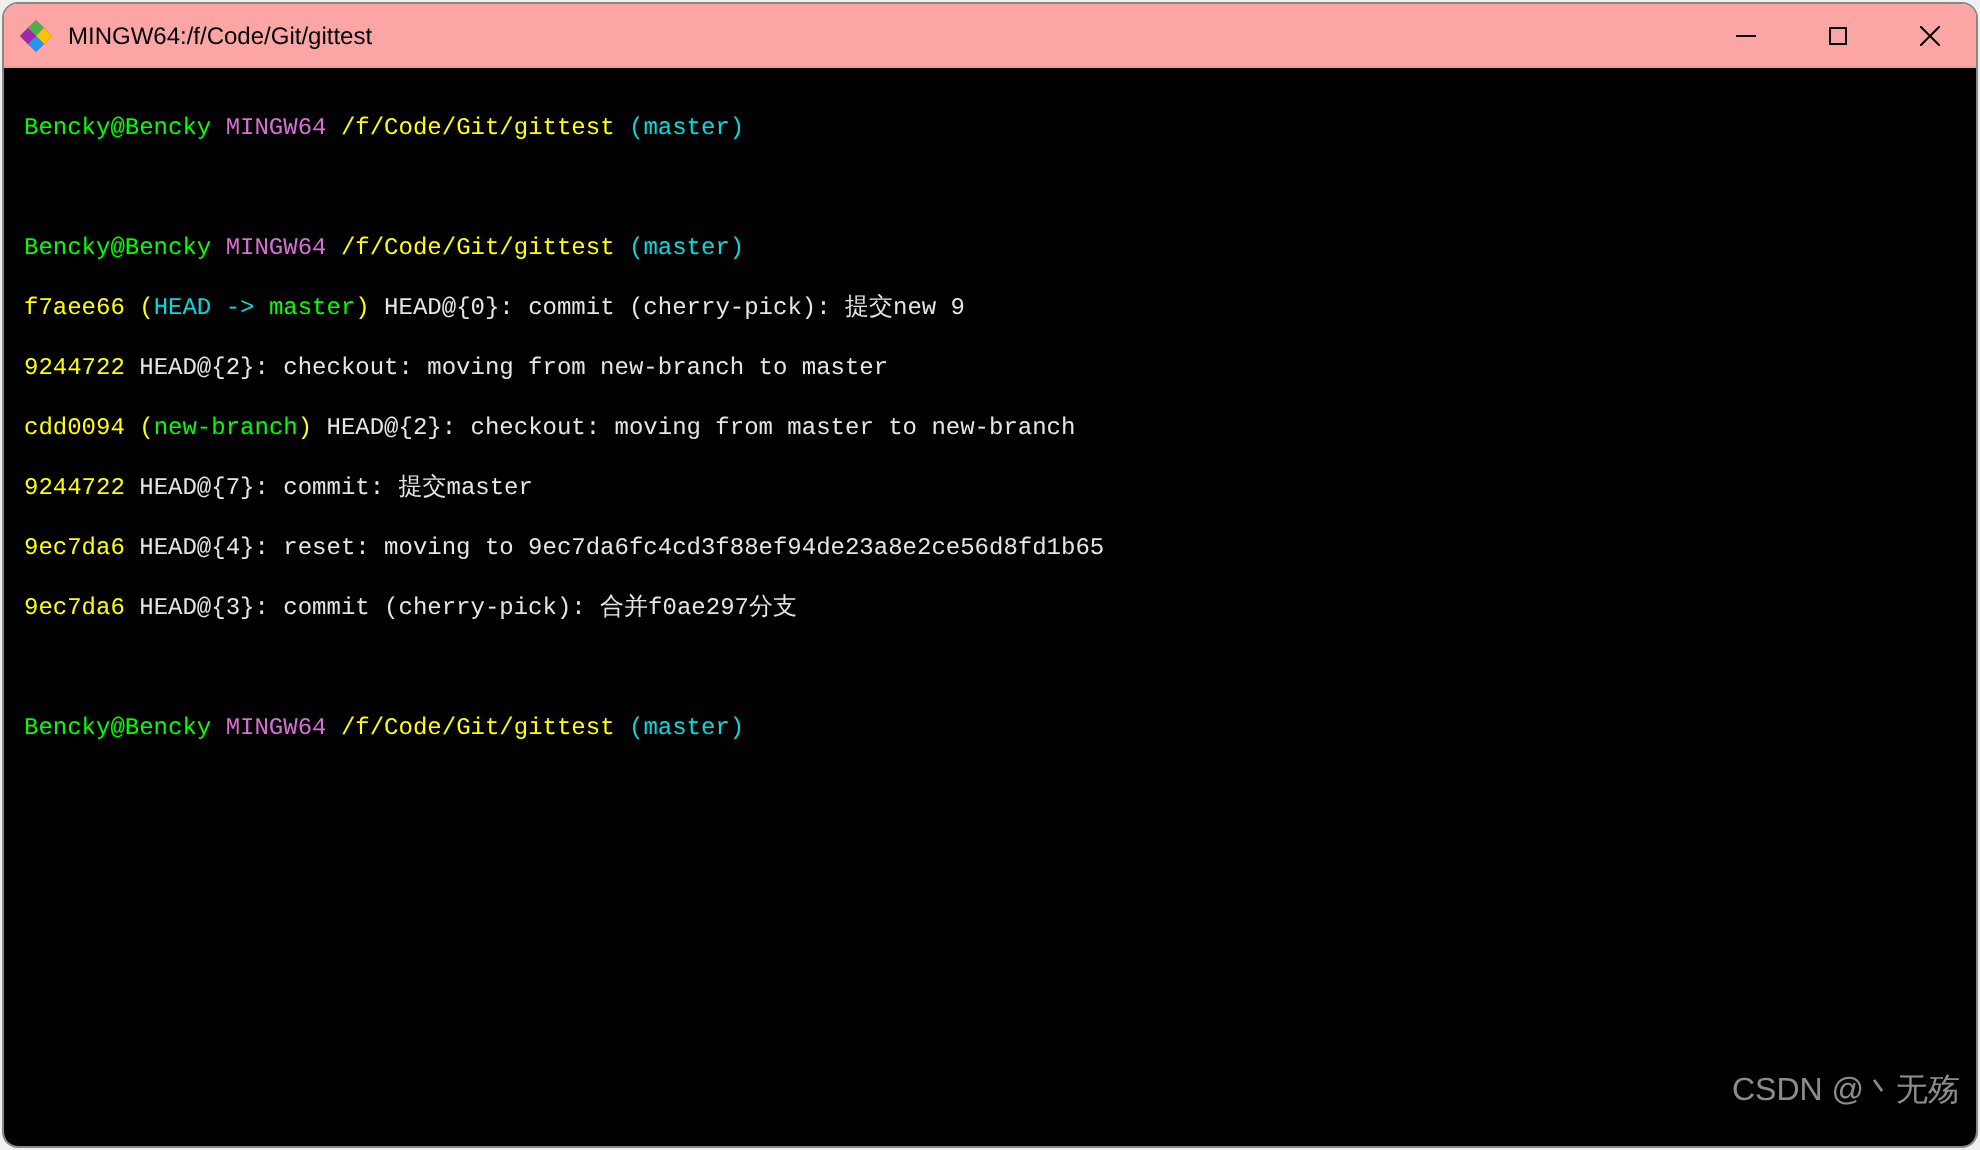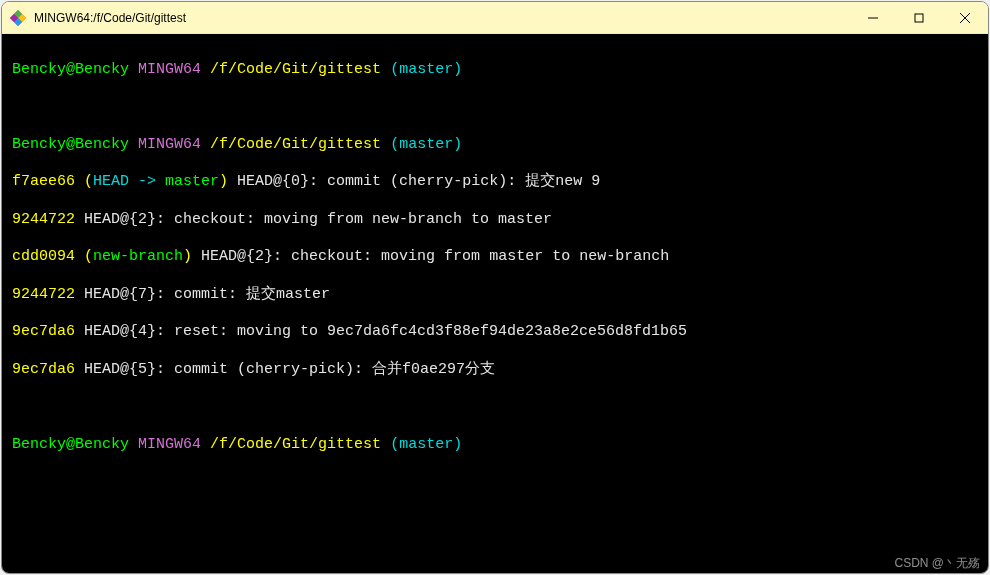--- a/index.html
+++ b/index.html
@@ -17,21 +17,21 @@
       width: 988px;
       height: 573px;
       margin: 1px;
       display: flex;
       flex-direction: column;
       overflow: hidden;
       position: relative;
     }
     .titlebar {
       height: 32px;
-      background: #fef9c3;
+      background: #fca5a5;
       display: flex;
       align-items: center;
       padding: 0 0 0 8px;
       border-bottom: 1px solid rgba(0,0,0,.05);
       flex-shrink: 0;
     }
     .app-icon {
       width: 16px;
       height: 16px;
       margin-right: 8px;
@@ -51,37 +51,37 @@
       display: flex;
       align-items: center;
       justify-content: center;
       font-size: 10px;
     }
     .win-btn svg { width: 10px; height: 10px; }
     .terminal {
       flex: 1;
       background: #000;
       font-family: "Consolas", "Courier New", monospace;
-      font-size: 15px;
+      font-size: 12px;
       line-height: 1.25;
       padding: 8px 10px 6px;
       color: #c0c0c0;
       white-space: pre;
       overflow: hidden;
     }
     .c-green { color: #00ff00; }
     .c-magenta { color: #d670d6; }
     .c-yellow { color: #ffff00; }
     .c-cyan { color: #00dcdc; }
     .c-white { color: #e5e5e5; }
     .watermark {
       position: absolute;
-      bottom: 1px;
+      bottom: 17px;
       right: 8px;
-      font-size: 12px;
+      font-size: 16px;
       color: rgba(255,255,255,.55);
       font-family: sans-serif;
     }
   </style>
 </head>
 <body>
 
 <div class="window">
   <div class="titlebar">
     <span class="app-icon">
@@ -115,19 +115,19 @@
   </div>
   <div class="terminal">
 <div><span class="c-green">Bencky@Bencky</span> <span class="c-magenta">MINGW64</span> <span class="c-yellow">/f/Code/Git/gittest</span> <span class="c-cyan">(</span><span class="c-cyan">master</span><span class="c-cyan">)</span></div>
 <div> </div>
 <div><span class="c-green">Bencky@Bencky</span> <span class="c-magenta">MINGW64</span> <span class="c-yellow">/f/Code/Git/gittest</span> <span class="c-cyan">(</span><span class="c-cyan">master</span><span class="c-cyan">)</span></div>
 <div><span class="c-yellow">f7aee66</span> <span class="c-yellow">(</span><span class="c-cyan">HEAD -&gt; </span><span class="c-green">master</span><span class="c-yellow">)</span><span class="c-white"> HEAD@{0}: commit (cherry-pick): 提交new 9</span></div>
 <div><span class="c-yellow">9244722</span><span class="c-white"> HEAD@{2}: checkout: moving from new-branch to master</span></div>
 <div><span class="c-yellow">cdd0094</span> <span class="c-yellow">(</span><span class="c-green">new-branch</span><span class="c-yellow">)</span><span class="c-white"> HEAD@{2}: checkout: moving from master to new-branch</span></div>
 <div><span class="c-yellow">9244722</span><span class="c-white"> HEAD@{7}: commit: 提交master</span></div>
 <div><span class="c-yellow">9ec7da6</span><span class="c-white"> HEAD@{4}: reset: moving to 9ec7da6fc4cd3f88ef94de23a8e2ce56d8fd1b65</span></div>
-<div><span class="c-yellow">9ec7da6</span><span class="c-white"> HEAD@{5}: commit (cherry-pick): 合并f0ae297分支</span></div>
+<div><span class="c-yellow">9ec7da6</span><span class="c-white"> HEAD@{3}: commit (cherry-pick): 合并f0ae297分支</span></div>
 <div> </div>
 <div><span class="c-green">Bencky@Bencky</span> <span class="c-magenta">MINGW64</span> <span class="c-yellow">/f/Code/Git/gittest</span> <span class="c-cyan">(</span><span class="c-cyan">master</span><span class="c-cyan">)</span></div>
 
   </div>
   <div class="watermark">CSDN @丶无殇</div>
 </div>
 
 </body></html>

